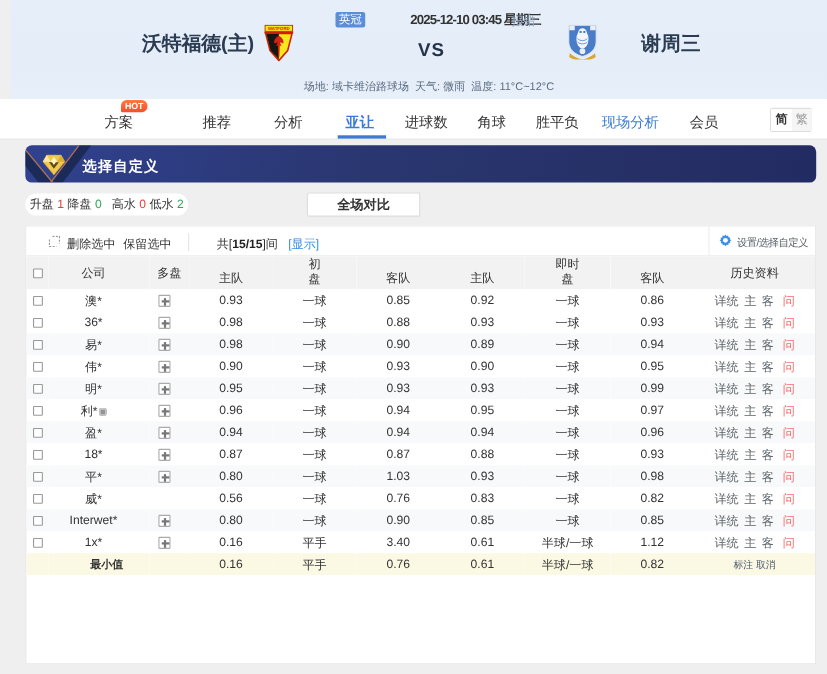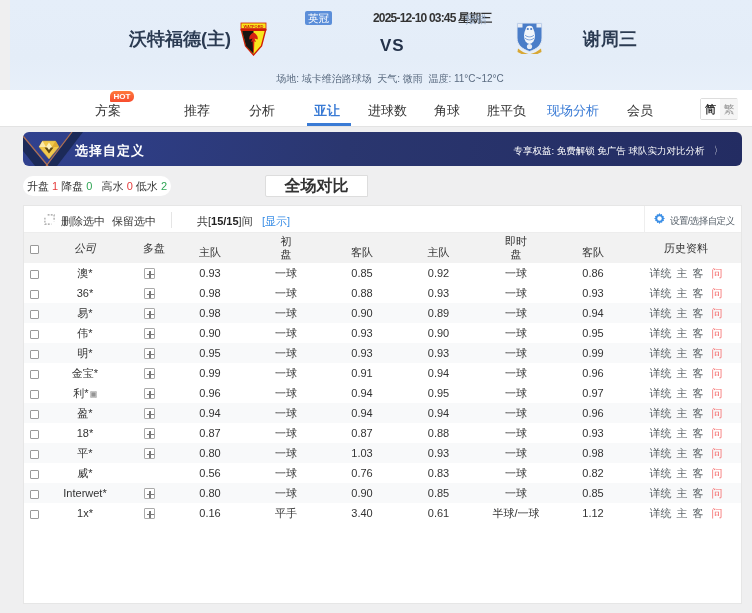--- a/index.html
+++ b/index.html
@@ -31,21 +31,21 @@
 #banner { position:absolute; left:23px; top:132px; width:719px; height:34px; border-radius:6px; overflow:hidden;
   background:linear-gradient(100deg,#30418f 0%,#2a366f 45%,#232c62 100%); }
 #banner .vsvg { position:absolute; left:0; top:0; }
 #vipname { position:absolute; left:52px; top:10px; font-size:13px; font-weight:bold; color:#fff; letter-spacing:1px;}
 #viprt { position:absolute; right:20px; top:13px; font-size:9.5px; color:#fff; }
 #viprt .arr { display:inline-block; margin-left:8px; transform:scale(.8,1.1); }
 
 #pill { position:absolute; left:23px; top:176px; width:148px; height:20px; background:#fff; border-radius:10px;
   font-size:11px; color:#333; line-height:20px; text-align:center;}
 .red { color:#e43b3b; } .grn { color:#2fa555; }
-#tgl { position:absolute; left:265px; top:175px; width:205px; height:22px; font-size:16px; }
+#tgl { position:absolute; left:279px; top:175px; width:205px; height:22px; font-size:12px; }
 #tgl .a { position:absolute; left:0; top:0; width:103px; height:22px; background:#fff; border:1px solid #ddd;
   color:#333; font-weight:bold; text-align:center; line-height:20px; border-radius:2px 0 0 2px;}
 #tgl .b { position:absolute; left:103px; top:0; width:102px; height:22px; background:#e7e7e7;
   color:#999; text-align:center; line-height:22px; border-radius:0 2px 2px 0;}
 
 #box { position:absolute; left:23px; top:205px; width:719px; height:399px; background:#fff; border:1px solid #e6e6e6; }
 #tool { position:absolute; left:0; top:0; width:717px; height:27px; background:#fff; border-bottom:1px solid #ededed; font-size:11px; color:#333;}
 #tool .ic { position:absolute; left:20px; top:8px; width:11px; height:11px; }
 #tool .t1 { position:absolute; left:37px; top:8px; }
 #tool .t2 { position:absolute; left:88px; top:8px; }
@@ -58,21 +58,21 @@
 #tool .t5 { position:absolute; left:646px; top:9px; color:#56606a; font-size:9.5px; letter-spacing:-0.6px; white-space:nowrap; }
 
 table { border-collapse:collapse; table-layout:fixed; width:717px; font-size:11px; color:#333; }
 #thead { position:absolute; left:0; top:27px; }
 #tbody { position:absolute; left:0; top:57px; }
 td,th { text-align:center; font-weight:normal; padding:0; vertical-align:middle; overflow:hidden; }
 col.c0{width:20px;} col.c1{width:92px;} col.c2{width:36px;}
 col.o1{width:76px;} col.o2{width:76px;} col.o3{width:76px;} col.o4{width:77px;} col.o5{width:78px;} col.o6{width:76px;} col.ch{width:110px;}
 #thead th { height:30px; background:#f2f2f2; color:#333; } #thead th.bt { vertical-align:bottom; padding-bottom:3px; }
 #thead .two { line-height:13px; }
-#tbody td { height:20px; } td.co { padding-right:10px; } th.co { padding-right:10px;font-style:italic; }
+#tbody td { height:20px; } td.co { padding-right:10px; } th.co { padding-right:10px; }
 tr.alt td { background:#f8f9fa; }
 tr.sum td { background:#fbf8e3; }
 tr.sum .lbl { font-weight:bold; color:#333; font-size:10px; padding-left:14px; }
 .cbx { display:inline-block; width:9px; height:9px; border:1px solid #999; border-radius:1px; background:#fff; vertical-align:middle;}
 .plus { display:inline-block; width:11px; height:11px; border:1px solid #aaa; border-radius:1px; background:#fff;
   position:relative; vertical-align:middle; left:-5px;}
 .plus:before { content:""; position:absolute; left:2px; top:4.8px; width:7px; height:1.2px; background:#777;}
 .plus:after { content:""; position:absolute; left:4.9px; top:2px; width:1.2px; height:7px; background:#777;}
 .hist { color:#5a6266; } .icn { display:inline-block; width:7px; height:7px; border-radius:2px; background:#949494; box-shadow:inset 0 0 0 1.5px #c8c8c8; vertical-align:-1px; margin-left:1px; }
 .hist .zk { margin-left:5px; }
@@ -142,21 +142,20 @@
     <line x1="49" y1="0" x2="23" y2="34" stroke="#b2714e" stroke-width="1.2"></line>
   </svg>
   <svg class="abs" style="left:15px;top:8px" width="22" height="20" viewBox="0 0 22 20">
     <path d="M4.5 1 L17.5 1 L21 7 L11 19 L1 7 Z" fill="#f2c94c" stroke="#caa43c" stroke-width="0.5"></path>
     <path d="M4.5 1 L8 7 L1 7 Z" fill="#fbe9a9"></path>
     <path d="M17.5 1 L14 7 L21 7 Z" fill="#e0ac33"></path>
     <path d="M8 7 L11 2.5 L14 7 L11 12 Z" fill="#fdf2c0"></path>
     <path d="M6.5 7.5 L11 13.5 L15.5 7.5 L12.8 7.5 L11 10 L9.2 7.5 Z" fill="#604a14"></path>
   </svg>
   <div id="vipname">选择自定义</div>
-  <div id="viprt">专享权益: 免费解锁 免广告 球队实力对比分析<span class="arr">〉</span></div>
 </div>
 
 <div id="pill"><span>升盘 <span class="red">1</span> 降盘 <span class="grn">0</span>&nbsp;&nbsp; 高水 <span class="red">0</span> 低水 <span class="grn">2</span></span></div>
 <div id="tgl">
     <div class="a">全场对比</div>
   </div>
 
 <div id="box">
   <div id="tool">
     <svg class="ic" viewBox="0 0 12 12">
@@ -271,32 +270,20 @@
           <td>0.95</td>
           <td>一球</td>
           <td>0.93</td>
           <td>0.93</td>
           <td>一球</td>
           <td>0.99</td>
           <td class="hist">详统<span class="zk">主</span><span class="zk">客</span><span class="tong">问</span></td>
         </tr>
 <tr>
           <td><span class="cbx"></span></td>
-          <td class="co">金宝*</td>
-          <td><span class="plus"></span></td>
-          <td>0.99</td>
-          <td>一球</td>
-          <td>0.91</td>
-          <td>0.94</td>
-          <td>一球</td>
-          <td>0.96</td>
-          <td class="hist">详统<span class="zk">主</span><span class="zk">客</span><span class="tong">问</span></td>
-        </tr>
-<tr>
-          <td><span class="cbx"></span></td>
           <td class="co">利*<span class="icn"></span></td>
           <td><span class="plus"></span></td>
           <td>0.96</td>
           <td>一球</td>
           <td>0.94</td>
           <td>0.95</td>
           <td>一球</td>
           <td>0.97</td>
           <td class="hist">详统<span class="zk">主</span><span class="zk">客</span><span class="tong">问</span></td>
         </tr>
@@ -365,15 +352,27 @@
           <td class="co">1x*</td>
           <td><span class="plus"></span></td>
           <td>0.16</td>
           <td>平手</td>
           <td>3.40</td>
           <td>0.61</td>
           <td>半球/一球</td>
           <td>1.12</td>
           <td class="hist">详统<span class="zk">主</span><span class="zk">客</span><span class="tong">问</span></td>
         </tr>
+<tr class="sum">
+          <td></td>
+          <td class="lbl">最小值</td>
+          <td></td>
+          <td>0.16</td>
+          <td>平手</td>
+          <td>0.76</td>
+          <td>0.61</td>
+          <td>半球/一球</td>
+          <td>0.82</td>
+          <td class="mark">标注 取消</td>
+        </tr>
   </tbody>
     </table>
 </div>
 
 </body></html>

